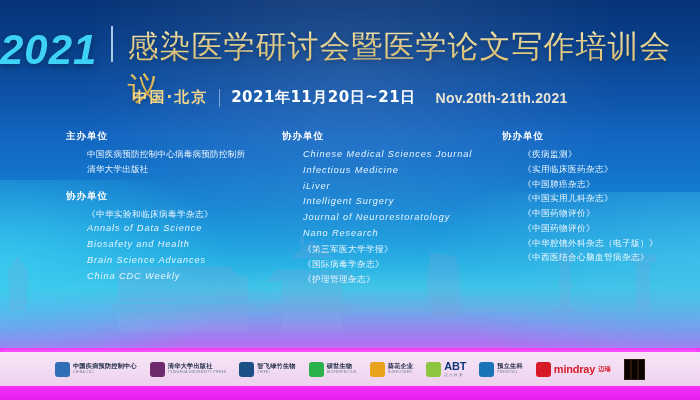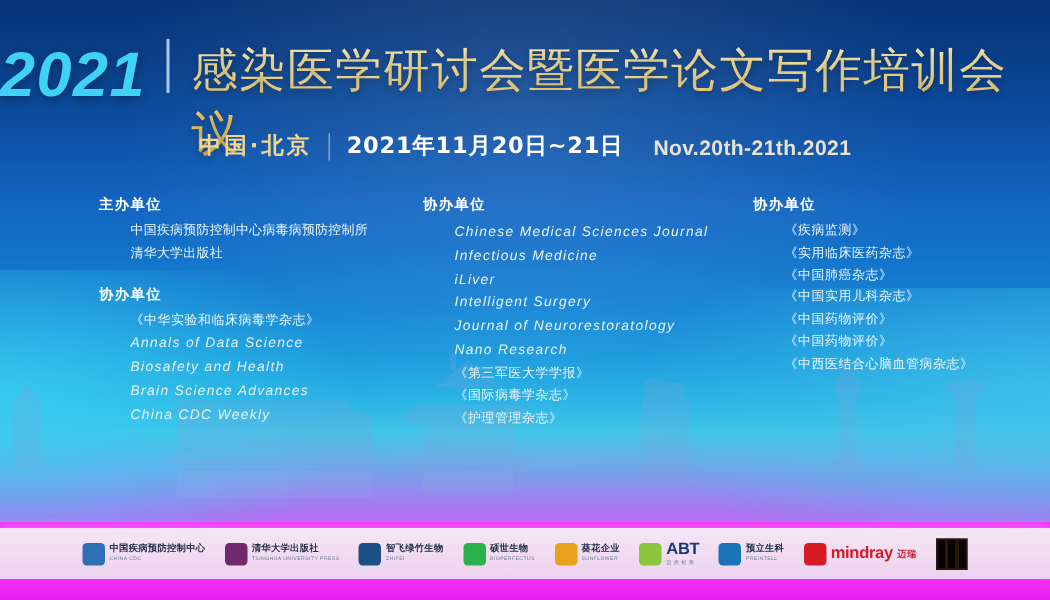--- a/index.html
+++ b/index.html
@@ -234,20 +234,21 @@
       </div>
     <div class="col col-c">
         <div class="grp">
           <div class="grp-head">协办单位</div>
           <div class="item cnbook">《疾病监测》</div>
           <div class="item cnbook">《实用临床医药杂志》</div>
           <div class="item cnbook">《中国肺癌杂志》</div>
           <div class="item cnbook">《中国实用儿科杂志》</div>
           <div class="item cnbook">《中国药物评价》</div>
           <div class="item cnbook">《中国药物评价》</div>
+          <div class="item cnbook">《中华腔镜外科杂志（电子版）》</div>
           <div class="item cnbook">《中西医结合心脑血管病杂志》</div>
         </div>
       </div>
   </div>
 
   <div class="strip-top"></div>
   <div class="strip">
       <div class="logo">
         <div class="logo-mark" style="background: rgb(47, 111, 181);"></div>
         <div class="logo-txt">

